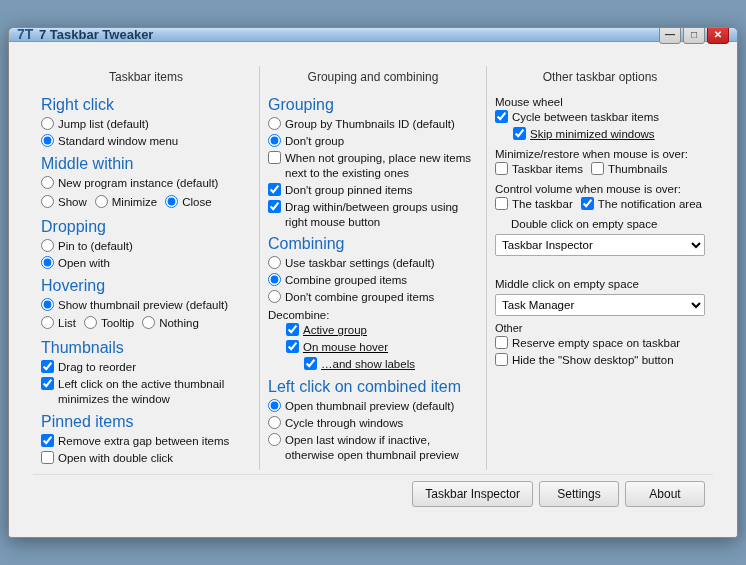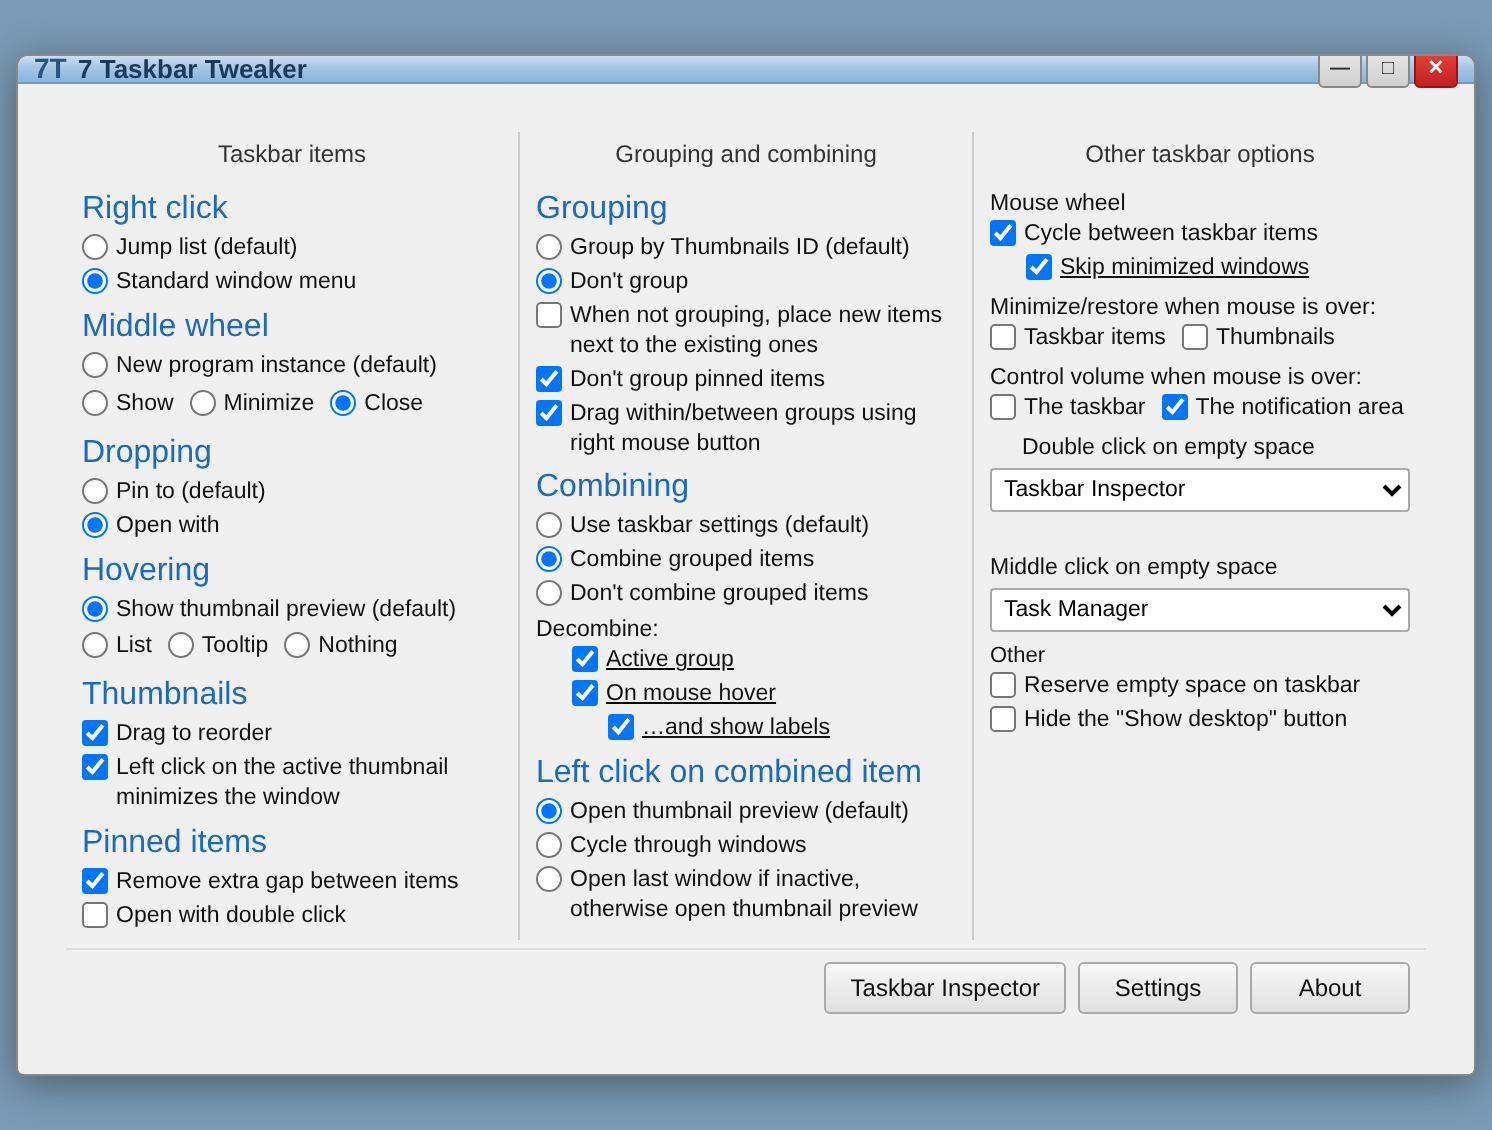--- a/index.html
+++ b/index.html
@@ -174,21 +174,21 @@
           <label class="radio-item">
             <input type="radio" name="rightclick" style=""> 
               <span>Jump list (default)</span>
           </label>
           <label class="radio-item">
             <input type="radio" name="rightclick" checked="" style=""> 
               <span>Standard window menu</span>
           </label>
         </div>
 
-        <div class="section-label">Middle wheel</div>
+        <div class="section-label">Middle within</div>
         <div class="radio-group">
           <label class="radio-item">
             <input type="radio" name="middleclick" style=""> 
               <span>New program instance (default)</span>
           </label>
           <div class="inline-row">
             <label class="radio-item">
               <input type="radio" name="middleclick" style=""> 
                 <span>Show</span>
             </label>

